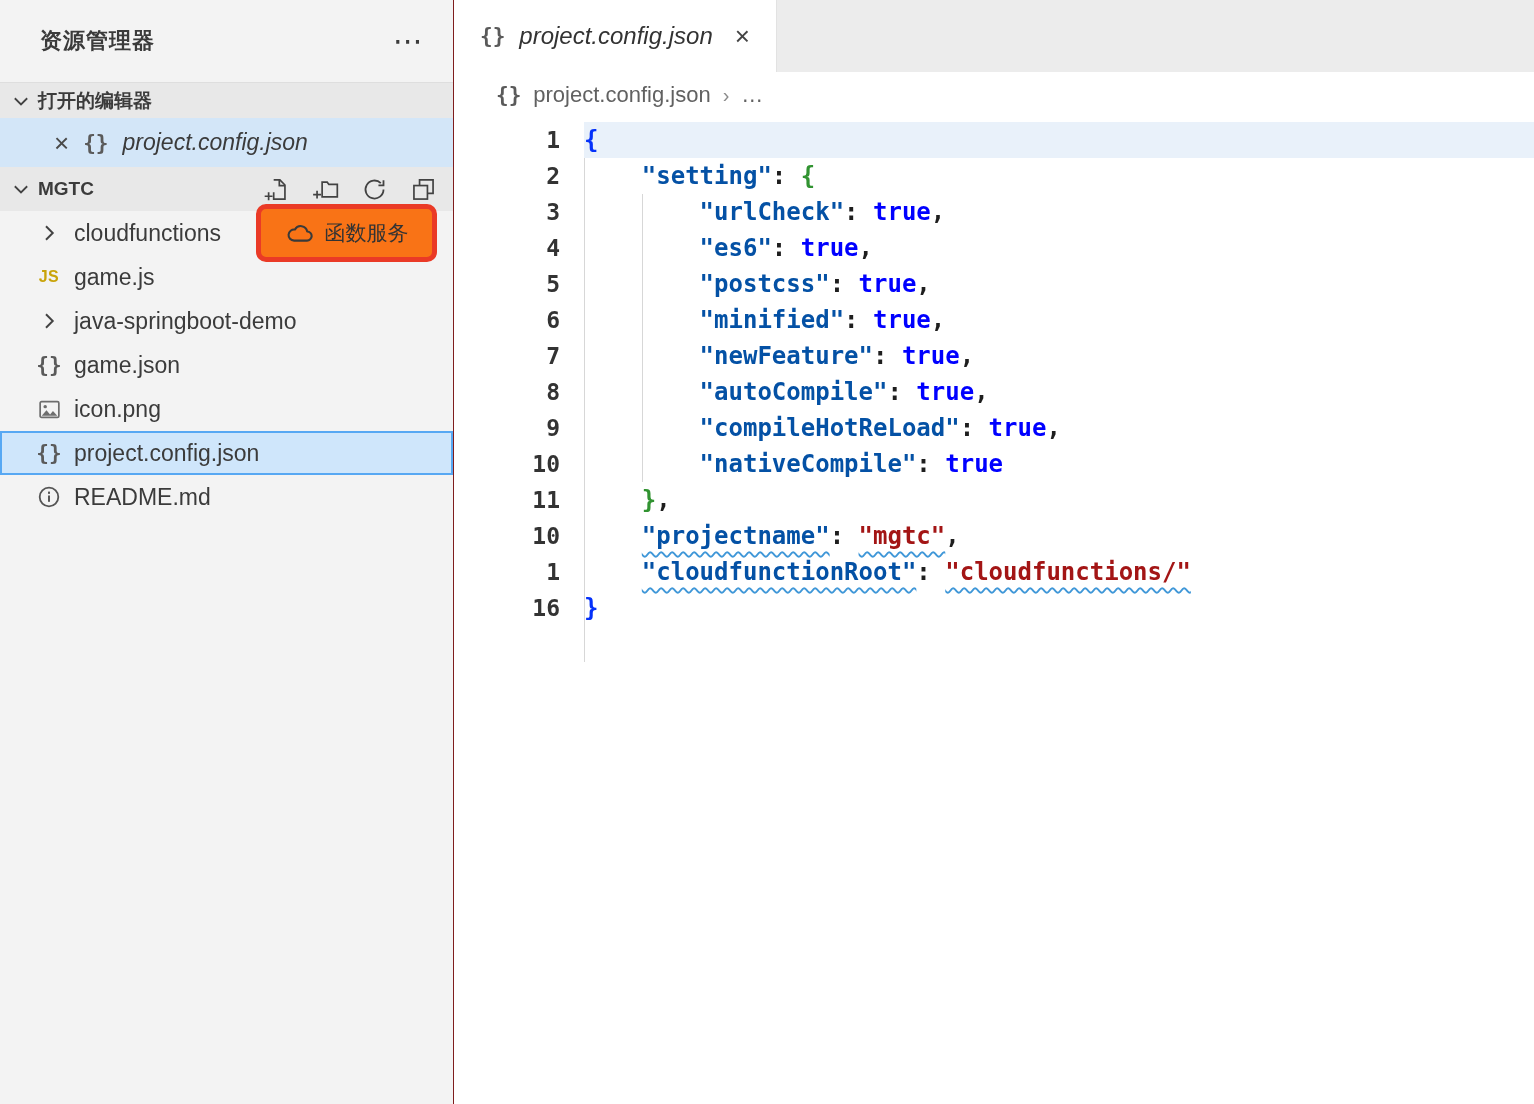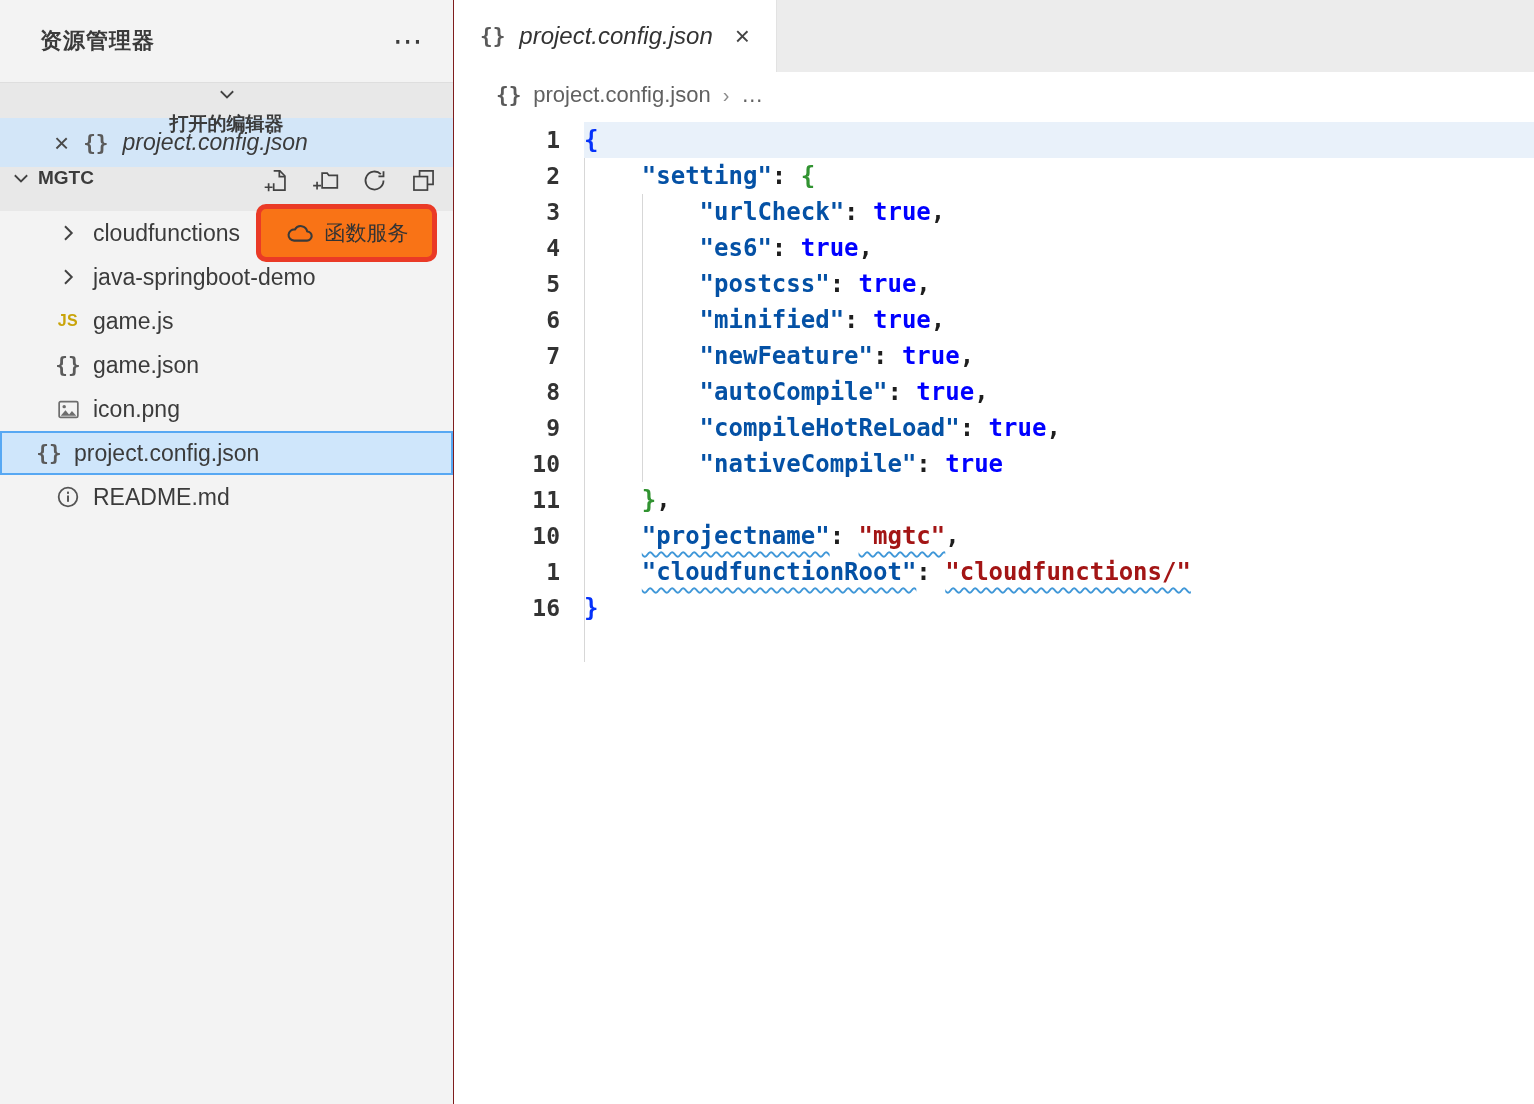--- a/index.html
+++ b/index.html
@@ -19,41 +19,41 @@
   }
   .sidebar-header {
     height: 82px; display: flex; align-items: center; justify-content: space-between;
     padding: 0 30px 0 40px;
   }
   .sidebar-title { font-size: 22px; font-weight: 700; color: #3b3b3b; letter-spacing: 1px; }
   .more-btn { font-size: 30px; color: #3b3b3b; cursor: pointer; line-height: 1; }
 
   .section-header {
     height: 36px; background: #e8e8e8; display: flex; align-items: center;
-    padding: 0 10px; gap: 6px; border-top: 1px solid #dedede; cursor: pointer; flex-direction: column;
+    padding: 0 10px; gap: 6px; border-top: 1px solid #dedede; cursor: pointer;
   }
   .section-label { font-size: 19px; font-weight: 700; color: #3b3b3b; }
 
   .oe-item {
     height: 49px; background: #d3e6f8; display: flex; align-items: center;
     padding-left: 54px; gap: 14px; cursor: pointer;
   }
   .close-x { font-size: 26px; color: #4a4a4a; cursor: pointer; line-height: 1; }
   .oe-name { font-style: italic; font-size: 23px; color: #3b3b3b; }
 
   .project-header {
-    height: 44px; background: #e8e8e8; display: flex; align-items: flex-start;
+    height: 44px; background: #e8e8e8; display: flex; align-items: center;
     padding: 0 16px 0 10px; gap: 6px; cursor: pointer;
   }
   .project-name { font-size: 19px; font-weight: 700; color: #3b3b3b; flex: 1; }
   .project-actions { display: flex; align-items: center; gap: 22px; }
   .action-btn { width: 27px; height: 27px; display: flex; align-items: center; justify-content: center; cursor: pointer; }
 
   .tree-item {
-    height: 44px; display: flex; align-items: center; padding-left: 53px; gap: 10px;
+    height: 44px; display: flex; align-items: center; padding-left: 34px; gap: 10px;
     font-size: 23px; color: #3b3b3b; cursor: pointer;
   }
   .tree-icon { width: 30px; display: flex; align-items: center; justify-content: center; flex: none; }
   .tree-item.selected {
     background: #cfe6fb; border: 2px solid #57a8f3; padding-left: 32px;
   }
 
   .ficon-json { font-family: "DejaVu Sans Mono", "Liberation Mono", monospace; font-weight: 700; font-size: 21px; color: #5a5a5a; }
   .ficon-js { font-weight: 700; font-size: 16px; color: #c9a40a; letter-spacing: .5px; }
 
@@ -174,31 +174,31 @@
         <div class="tree-item">
           <span class="tree-icon">
             <svg viewBox="0 0 16 16" width="24" height="24">
               <path d="M6 3.5l4.5 4.5L6 12.5" fill="none" stroke="#424242" stroke-width="1.3"></path>
             </svg>
           </span>
           <span>cloudfunctions</span>
         </div>
         <div class="tree-item">
           <span class="tree-icon">
+            <span class="ficon-js">JS</span>
+          </span>
+          <span>game.js</span>
+        </div>
+        <div class="tree-item">
+          <span class="tree-icon">
             <svg viewBox="0 0 16 16" width="24" height="24">
               <path d="M6 3.5l4.5 4.5L6 12.5" fill="none" stroke="#424242" stroke-width="1.3"></path>
             </svg>
           </span>
           <span>java-springboot-demo</span>
-        </div>
-        <div class="tree-item">
-          <span class="tree-icon">
-            <span class="ficon-js">JS</span>
-          </span>
-          <span>game.js</span>
         </div>
         <div class="tree-item">
           <span class="tree-icon">
             <span class="ficon-json">{}</span>
           </span>
           <span>game.json</span>
         </div>
         <div class="tree-item">
           <span class="tree-icon">
             <svg viewBox="0 0 16 16" width="23" height="23">

